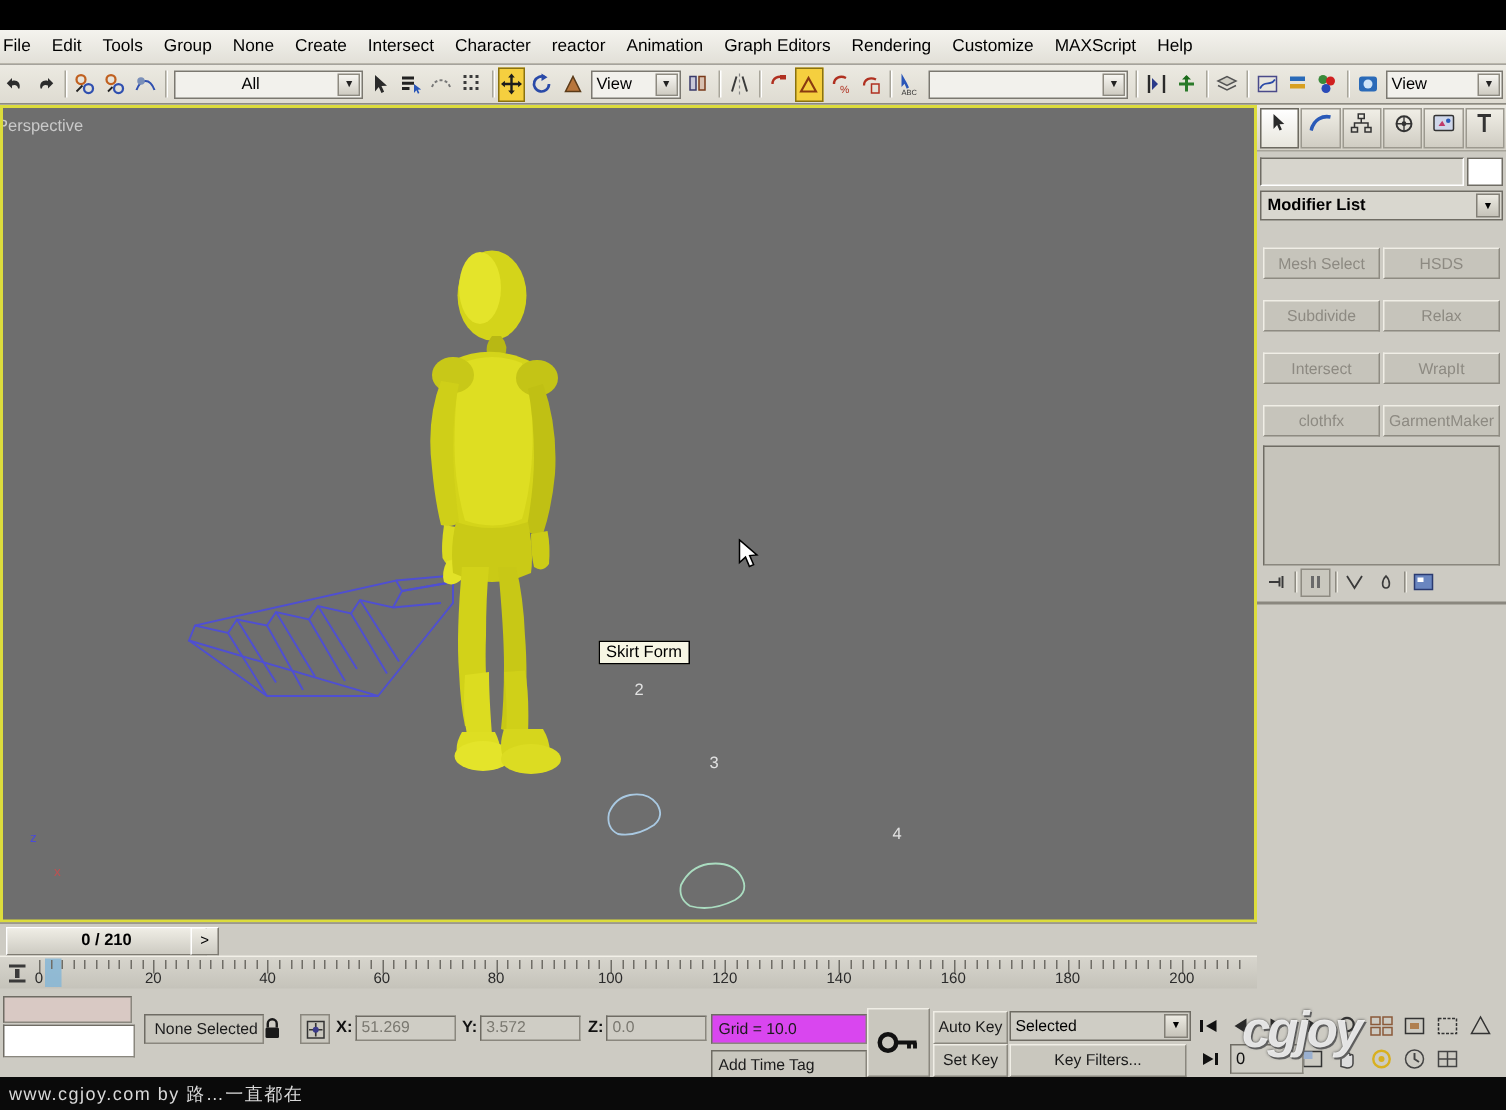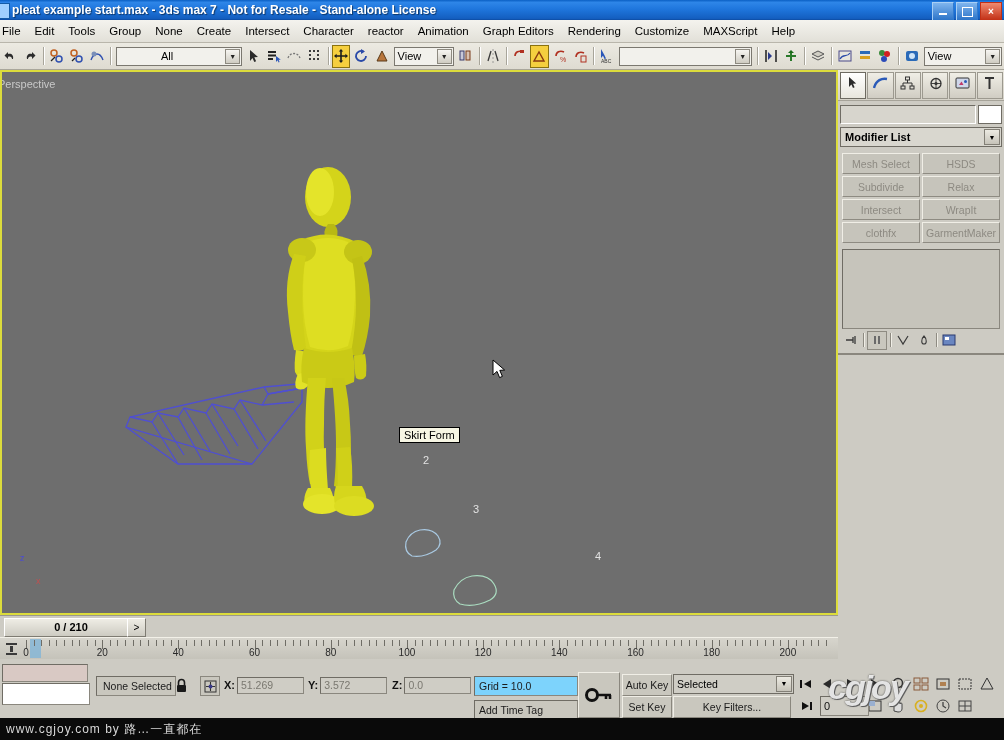--- a/index.html
+++ b/index.html
@@ -65,21 +65,21 @@
   .colorchip{width:22px;height:17px;border:1px solid #6f6c64;background:#ffffff;}
   .modlistrow{padding:0 2px 4px 2px;}
   .modlist{height:18px;border:1px solid #6f6c64;background:#d9d7cf;font-size:11px;color:#000;
     display:flex;align-items:center;padding-left:4px;position:relative;font-weight:bold;}
   .modlist .arr{position:absolute;right:1px;top:1px;width:14px;height:14px;
     background:linear-gradient(to bottom,#eceae2,#c6c3b9);border:1px solid #827f76;
     display:flex;align-items:center;justify-content:center;font-size:7px;}
   .modbtns{display:grid;grid-template-columns:1fr 1fr;gap:2px;padding:2px 4px;}
   .modbtn{height:19px;border:1px solid #8e8b82;border-top-color:#f0eee6;border-left-color:#f0eee6;
     background:#c6c4bb;color:#8d8a82;font-size:10.5px;display:flex;align-items:center;justify-content:center;
-    overflow:hidden;white-space:nowrap;}
+    overflow:hidden;white-space:nowrap;margin-top:12px;}
   .modstack{margin:4px 4px 0 4px;height:78px;background:#c6c4bb;
     border:1px solid #8a877e;border-top-color:#6f6c64;border-left-color:#6f6c64;}
   .stacktools{display:flex;align-items:center;height:22px;padding:0 4px;gap:3px;}
   .sttool{width:18px;height:17px;display:flex;align-items:center;justify-content:center;font-size:11px;color:#3b3b3b;}
   .sttool.framed{border:1px solid #8e8b82;background:#c9c7be;}
   .stsep{width:1px;height:14px;background:#8e8b82;box-shadow:1px 0 0 #f0eee6;}
   .rollout{margin:2px 0 0 0;height:245px;background:#cdcbc3;
     border-top:2px solid #8a877e;}
 
   
@@ -108,21 +108,21 @@
   .selbox{position:absolute;left:96px;top:676px;width:72px;height:18px;background:#c9c7be;
     border:1px solid #8a877e;border-top-color:#6f6c64;border-left-color:#6f6c64;
     font-size:10.5px;color:#1b1b1b;line-height:18px;padding-left:6px;overflow:hidden;white-space:nowrap;}
   .lockbtn{position:absolute;left:172px;top:676px;width:18px;height:18px;display:flex;align-items:center;justify-content:center;}
   .axisbtn{position:absolute;left:200px;top:676px;width:18px;height:18px;border:1px solid #8a877e;
     background:#c9c7be;display:flex;align-items:center;justify-content:center;}
   .coord{position:absolute;top:676px;height:18px;display:flex;align-items:center;font-size:11px;color:#111;}
   .coord .lbl{margin-right:2px;font-weight:bold;}
   .coord .fld{width:62px;height:15px;background:#cfcdc5;border:1px solid #8a877e;
     border-top-color:#6f6c64;border-left-color:#6f6c64;font-size:10.5px;color:#7a7870;line-height:15px;padding-left:3px;}
-  .gridbox{position:absolute;left:474px;top:676px;width:98px;height:18px;background:#7dd3fc;
+  .gridbox{position:absolute;left:474px;top:676px;width:98px;height:18px;background:#d946ef;
     border:1px solid #8a877e;border-top-color:#6f6c64;border-left-color:#6f6c64;
     font-size:10.5px;color:#1b1b1b;line-height:18px;padding-left:4px;}
   .prompt{position:absolute;left:96px;top:700px;width:372px;height:18px;background:#c9c7be;
     border:1px solid #8a877e;border-top-color:#6f6c64;border-left-color:#6f6c64;
     font-size:10.5px;color:#1b1b1b;line-height:18px;padding-left:4px;overflow:hidden;white-space:nowrap;}
   .timetag{position:absolute;left:474px;top:700px;width:98px;height:18px;background:#c9c7be;
     border:1px solid #8a877e;border-top-color:#6f6c64;border-left-color:#6f6c64;
     font-size:10.5px;color:#1b1b1b;line-height:18px;padding-left:4px;}
   .bigkey{position:absolute;left:578px;top:672px;width:40px;height:44px;background:#c9c7be;
     border:1px solid #f0eee6;border-right-color:#8a877e;border-bottom-color:#8a877e;
@@ -147,35 +147,20 @@
     font-size:34px;font-weight:bold;color:rgba(255,255,255,.85);font-style:italic;
     text-shadow:0 0 2px #444,1px 1px 0 #666;letter-spacing:-2px;pointer-events:none;}
   .botbar{position:absolute;left:0;top:718px;width:1004px;height:22px;background:#0a0a0a;
     color:#d8d8d8;font-size:12px;line-height:22px;padding-left:6px;letter-spacing:1px;}
 </style>
 </head>
 <body>
 
 <div id="app">
 
-  <div class="titlebar">
-    <div class="ticon"></div>
-    <div class="ttxt">pleat example start.max - 3ds max 7  - Not for Resale - Stand-alone License</div>
-    <div class="winbtns">
-      <div class="winbtn wb-min">
-          <span></span>
-        </div>
-      <div class="winbtn wb-max">
-          <span></span>
-        </div>
-      <div class="winbtn wb-close">
-          <span>×</span>
-        </div>
-    </div>
-  </div>
 
   <div class="menubar" id="menubar">
       <div class="mi">File</div>
       <div class="mi">Edit</div>
       <div class="mi">Tools</div>
       <div class="mi">Group</div>
       <div class="mi">None</div>
       <div class="mi">Create</div>
       <div class="mi">Intersect</div>
       <div class="mi">Character</div>

